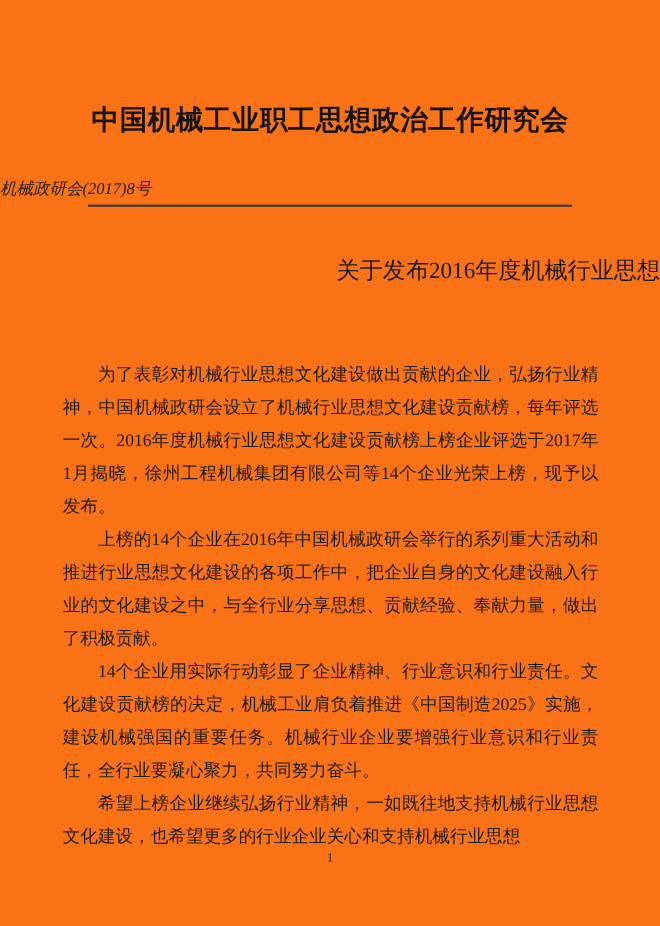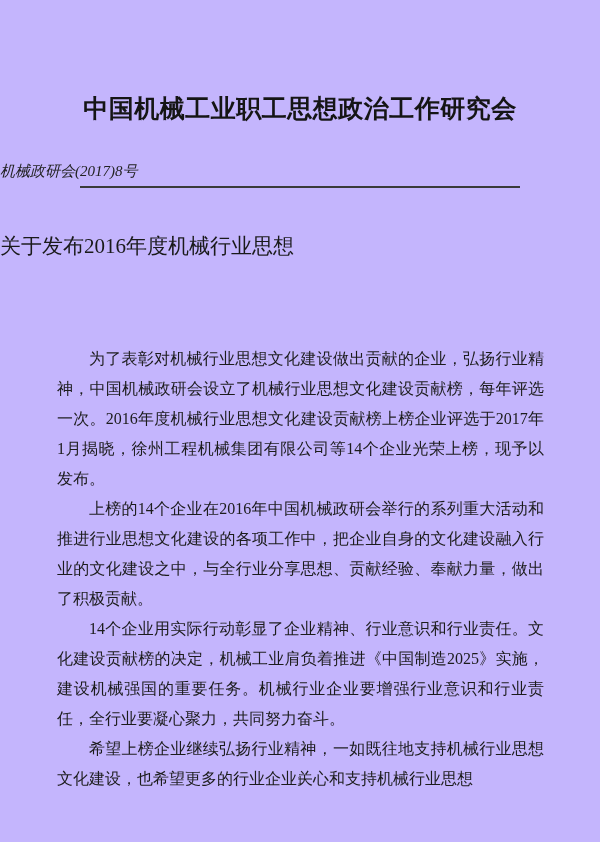--- a/index.html
+++ b/index.html
@@ -4,21 +4,21 @@
 <style>
   html, body {
     margin: 0;
     padding: 0;
     background: #ffffff;
   }
   .page {
     position: relative;
     width: 600px;
     height: 842px;
-    background: #c4b5fd;
+    background: #f97316;
     overflow: hidden;
     font-family: "Liberation Serif", "DejaVu Serif", serif;
     color: #1c1c1c;
   }
   .org-title {
     position: absolute;
     top: 92px;
     left: 0;
     width: 100%;
     text-align: center;
@@ -44,29 +44,29 @@
     left: 80px;
     width: 440px;
     height: 2px;
     background: #3a3a3a;
   }
   .doc-heading {
     position: absolute;
     top: 228px;
     left: 0;
     width: 100%;
-    text-align: left;
+    text-align: right;
     font-size: 21px;
     font-weight: normal;
     line-height: 36px;
     color: #1a1a1a;
   }
   .body-text {
     position: absolute;
-    top: 344px;
+    top: 326px;
     left: 57px;
     right: 56px;
     font-size: 16px;
     line-height: 30px;
     text-align: justify;
     text-justify: inter-ideograph;
     color: #1c1c1c;
   }
   .body-text p {
     margin: 0;

